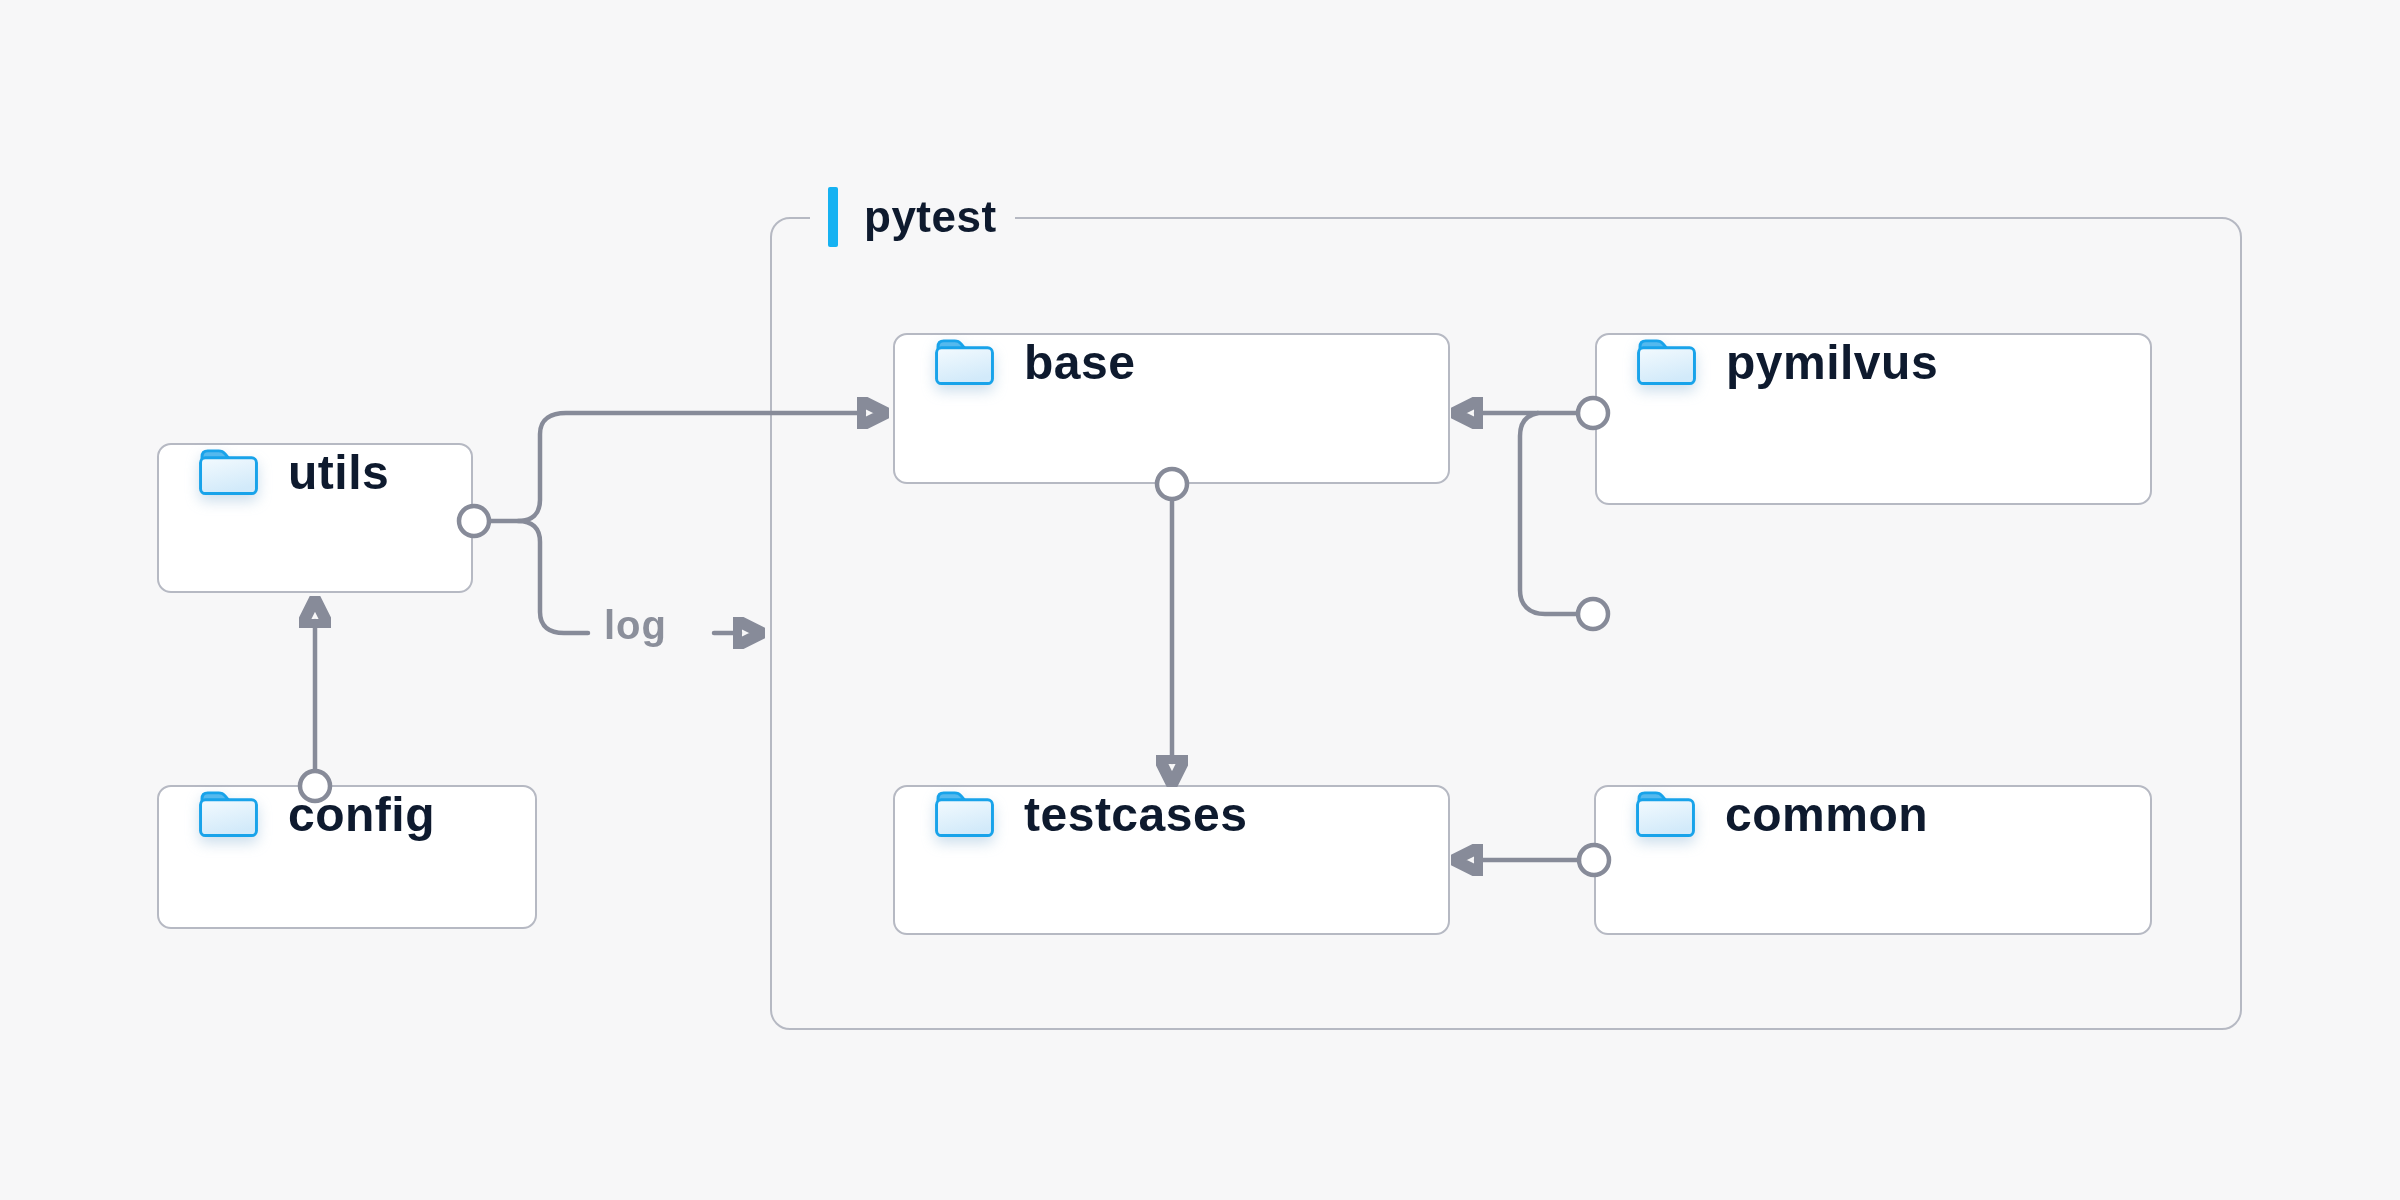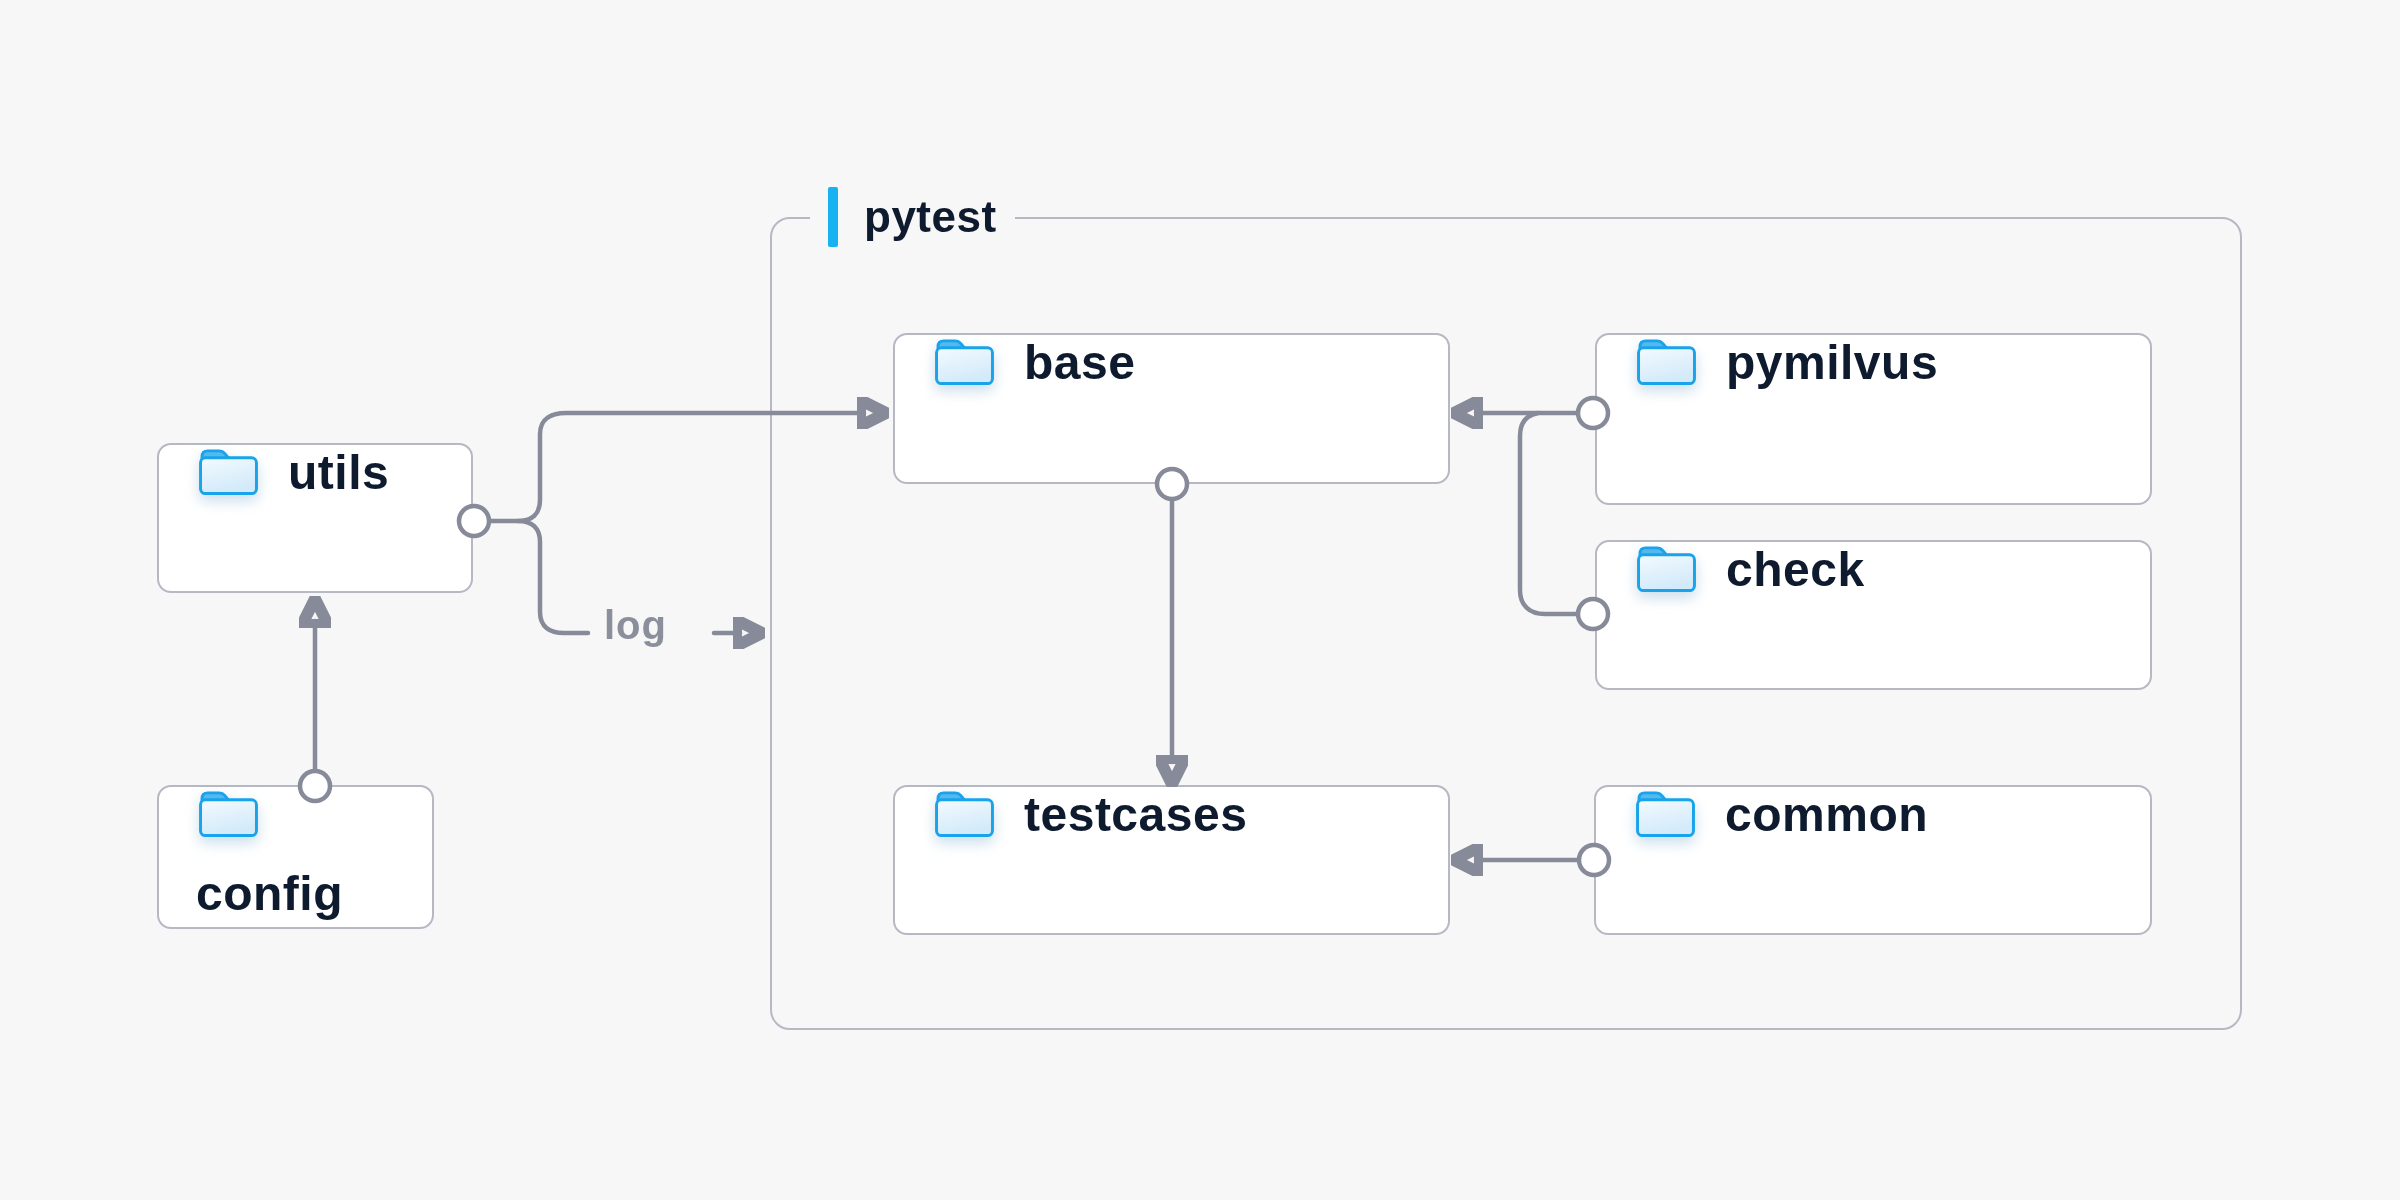--- a/index.html
+++ b/index.html
@@ -32,21 +32,21 @@
   .group-title{font-size:44px;font-weight:bold;color:var(--ink);letter-spacing:0.5px;}
   
   .node{
     position:absolute;background:var(--node-fill);
     border:2px solid var(--node-border);border-radius:14px;box-sizing:border-box;
     display:flex;align-items:flex-start;gap:27px;padding-left:37px;
   }
   .node-label{font-size:48px;font-weight:bold;color:var(--ink);letter-spacing:0.5px;white-space:nowrap;}
   .folder{width:65px;height:52px;flex:0 0 auto;filter:drop-shadow(0 6px 7px rgba(110,160,200,0.35));}
   #node-utils    {left:157px; top:443px; width:316px; height:150px;}
-  #node-config   {left:157px; top:785px; width:277px; height:144px;flex-direction:column;}
+  #node-config   {left:157px; top:785px; width:380px; height:144px;}
   #node-base     {left:893px; top:333px; width:557px; height:151px;}
   #node-pymilvus {left:1595px;top:333px; width:557px; height:172px;}
   #node-check    {left:1595px;top:540px; width:557px; height:150px;}
   #node-testcases{left:893px; top:785px; width:557px; height:150px;}
   #node-common   {left:1594px;top:785px; width:558px; height:150px;}
   
   svg.edges{position:absolute;left:0;top:0;pointer-events:none;}
   svg.edges path{stroke:var(--connector);stroke-width:4.5;fill:none;stroke-linecap:round;}
   svg.edges circle{stroke:var(--connector);stroke-width:4.5;fill:#ffffff;}
   
@@ -87,27 +87,20 @@
   </div>
 
   <div class="node" id="node-pymilvus">
     <svg class="folder" viewBox="0 0 66 53">
       <path d="M6 12 Q6 6 12 6 L23 6 Q27 6 29.5 9 L34 14.5 L6 14.5 Z" fill="#55b9ee" stroke="#18a3ea" stroke-width="3" stroke-linejoin="round"></path>
       <rect x="4.5" y="13" width="57" height="36.5" rx="5" fill="url(#folder-fill)" stroke="#18a3ea" stroke-width="3"></rect>
     </svg>
     <span class="node-label">pymilvus</span>
   </div>
 
-  <div class="node" id="node-check">
-    <svg class="folder" viewBox="0 0 66 53">
-      <path d="M6 12 Q6 6 12 6 L23 6 Q27 6 29.5 9 L34 14.5 L6 14.5 Z" fill="#55b9ee" stroke="#18a3ea" stroke-width="3" stroke-linejoin="round"></path>
-      <rect x="4.5" y="13" width="57" height="36.5" rx="5" fill="url(#folder-fill)" stroke="#18a3ea" stroke-width="3"></rect>
-    </svg>
-    <span class="node-label">check</span>
-  </div>
 
   <div class="node" id="node-testcases">
     <svg class="folder" viewBox="0 0 66 53">
       <path d="M6 12 Q6 6 12 6 L23 6 Q27 6 29.5 9 L34 14.5 L6 14.5 Z" fill="#55b9ee" stroke="#18a3ea" stroke-width="3" stroke-linejoin="round"></path>
       <rect x="4.5" y="13" width="57" height="36.5" rx="5" fill="url(#folder-fill)" stroke="#18a3ea" stroke-width="3"></rect>
     </svg>
     <span class="node-label">testcases</span>
   </div>
 
   <div class="node" id="node-common">

